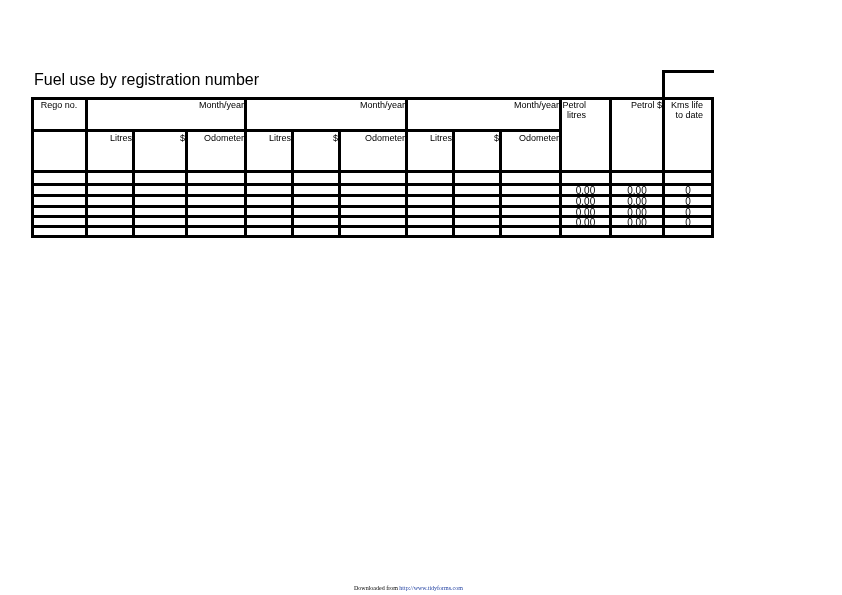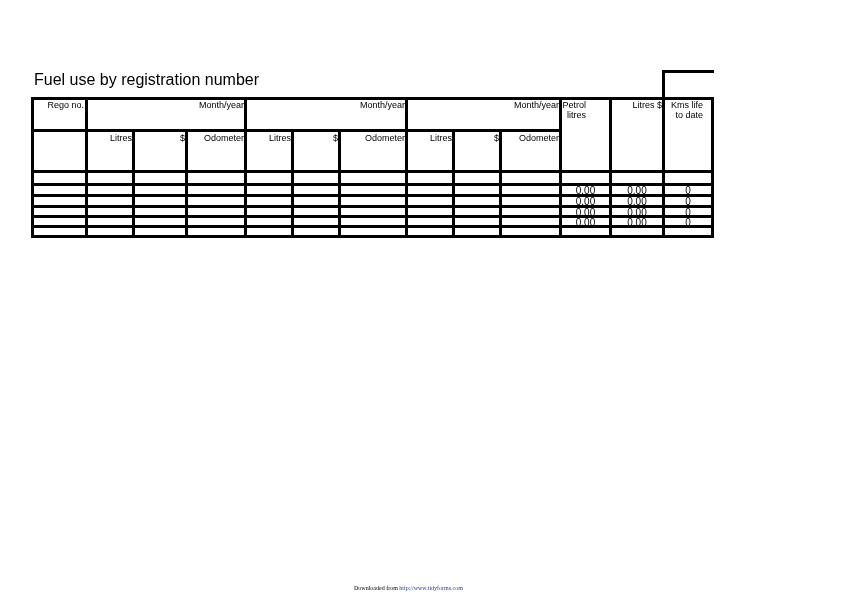--- a/index.html
+++ b/index.html
@@ -41,29 +41,29 @@
   <div class="vl" style="left:338px;top:129px;height:109px;"></div>
   <div class="vl" style="left:405px;top:97px;height:141px;"></div>
   <div class="vl" style="left:452px;top:129px;height:109px;"></div>
   <div class="vl" style="left:499px;top:129px;height:109px;"></div>
   <div class="vl" style="left:559px;top:97px;height:141px;"></div>
   <div class="vl" style="left:609px;top:97px;height:141px;"></div>
   <div class="vl" style="left:662px;top:97px;height:141px;"></div>
   <div class="vl" style="left:711px;top:97px;height:141px;"></div>
 </div>
 
-<div class="txt" style="left:34px;top:100px;width:50px;text-align:right;">Rego no.</div>
+<div class="txt" style="left:34px;top:100px;width:50px;text-align:center;">Rego no.</div>
 <div class="txt" style="left:88px;top:100px;width:156px;">Month/year</div>
 <div class="txt" style="left:247px;top:100px;width:158px;">Month/year</div>
 <div class="txt" style="left:408px;top:100px;width:151px;">Month/year</div>
 <div class="txt" style="left:562px;top:100px;width:24px;">
   <div>Petrol</div>
   <div>litres</div>
 </div>
-<div class="txt" style="left:612px;top:100px;width:50px;">Litres $</div>
+<div class="txt" style="left:612px;top:100px;width:50px;">Petrol $</div>
 <div class="txt" style="left:665px;top:100px;width:38px;">
   <div>Kms life</div>
   <div>to date</div>
 </div>
 
 <div class="txt" style="left:88px;top:133px;width:44px;">Litres</div>
 <div class="txt" style="left:135px;top:133px;width:50px;">$</div>
 <div class="txt" style="left:188px;top:133px;width:56px;">Odometer</div>
 <div class="txt" style="left:247px;top:133px;width:44px;">Litres</div>
 <div class="txt" style="left:294px;top:133px;width:44px;">$</div>

